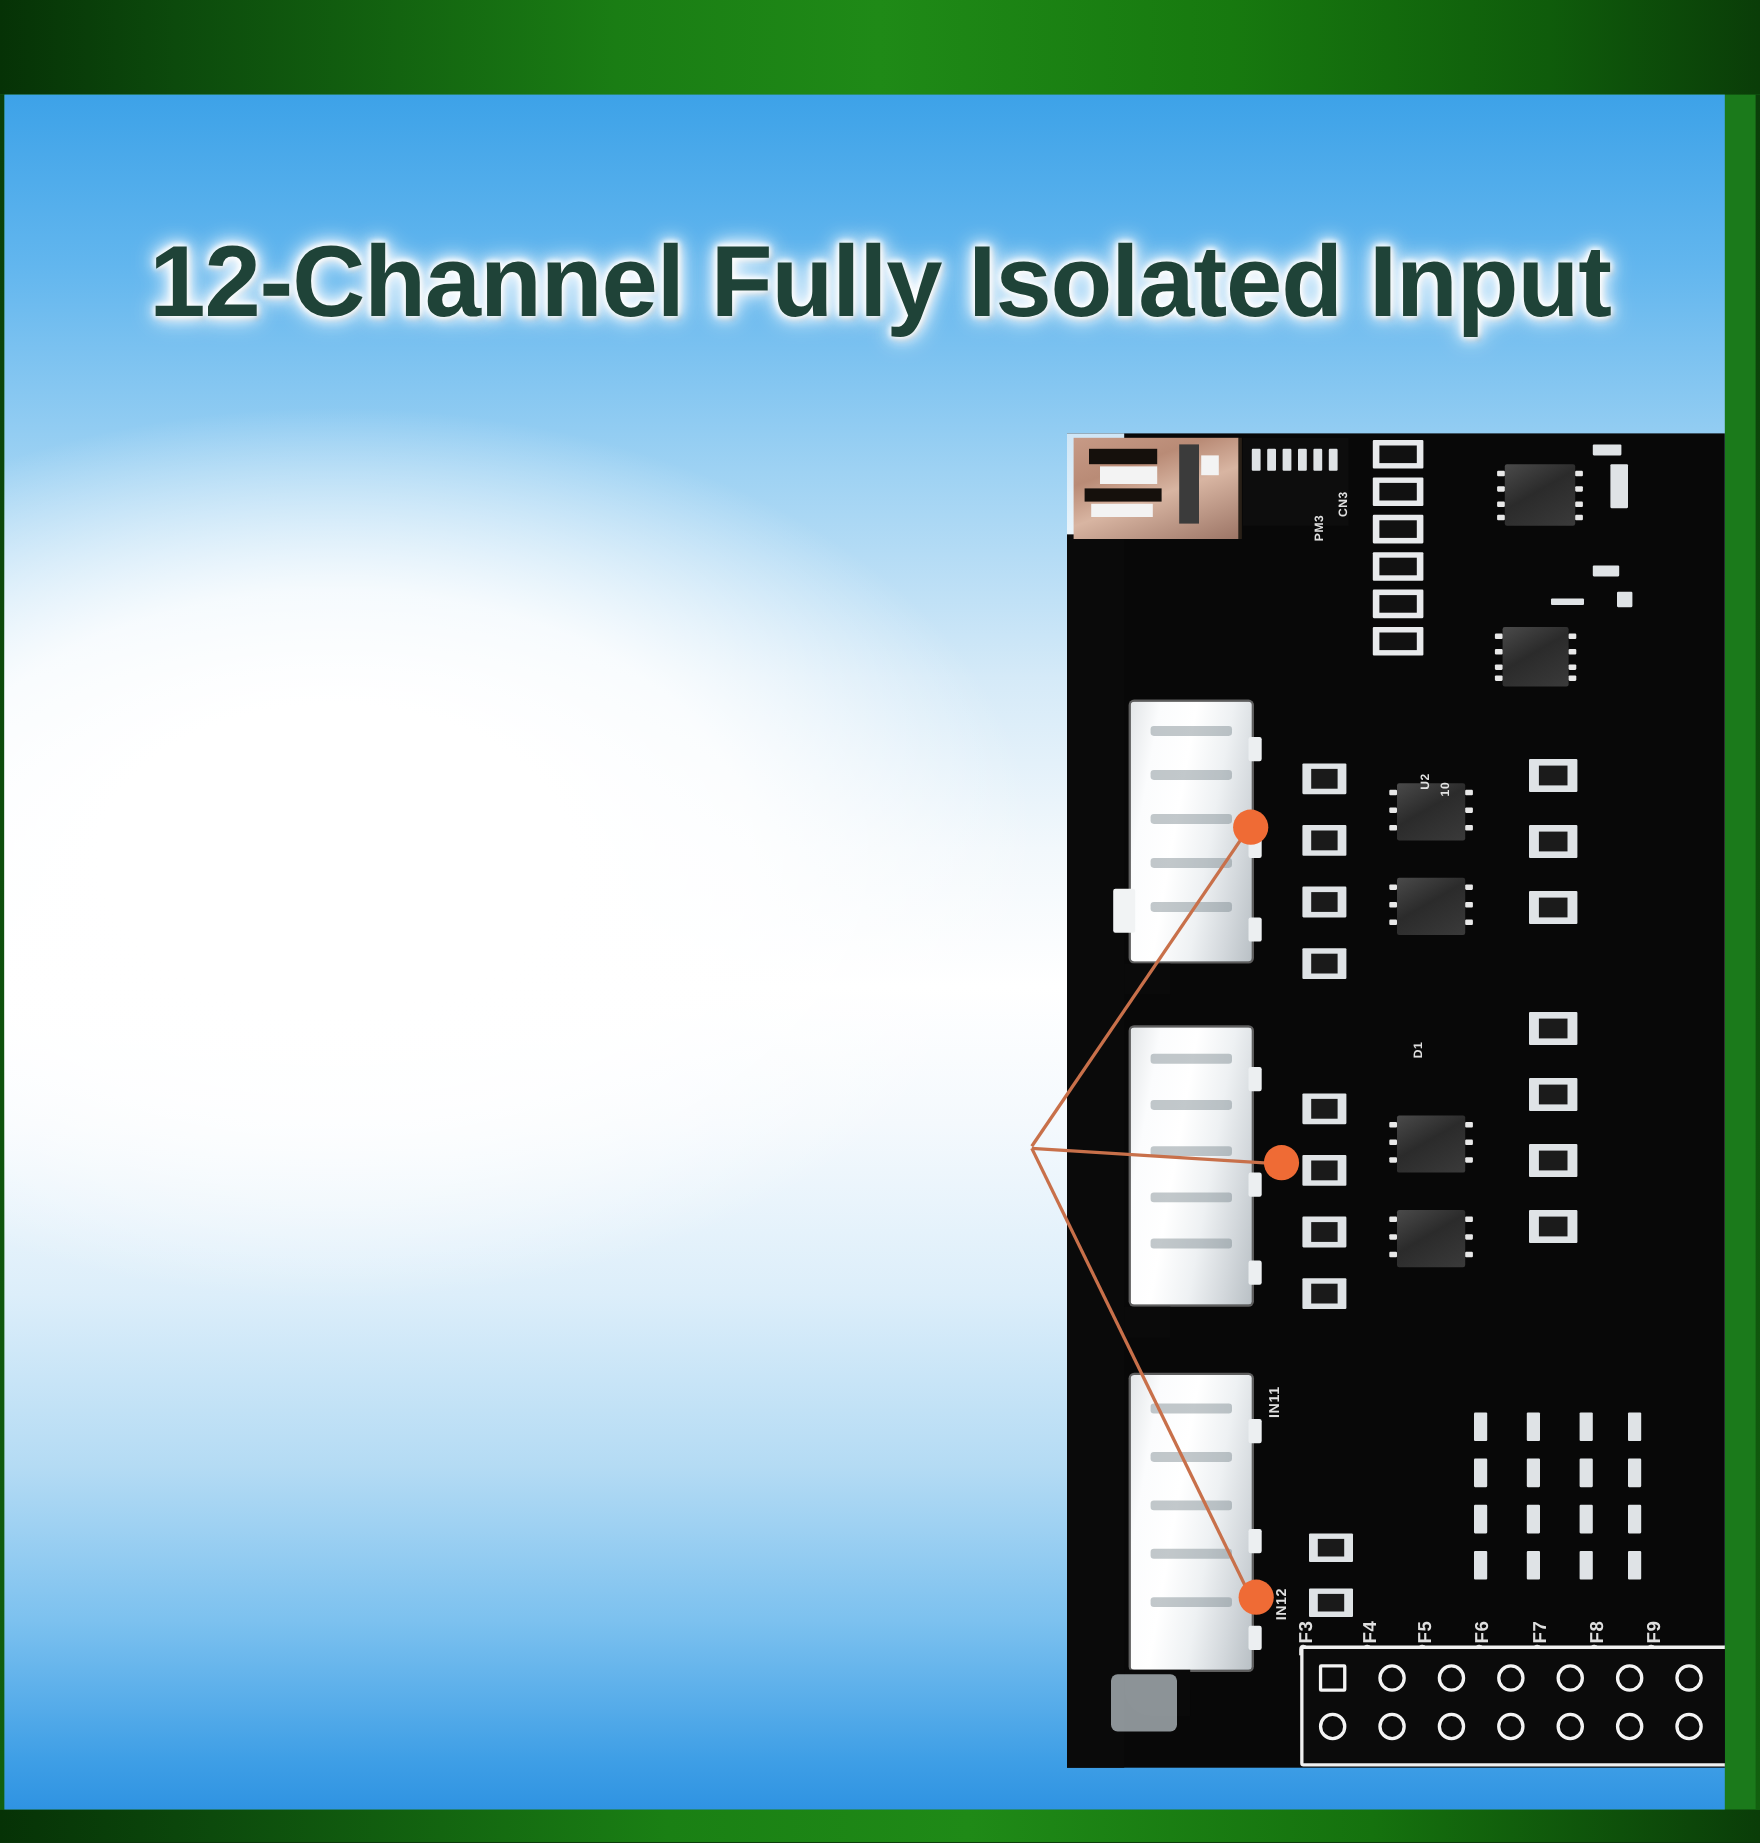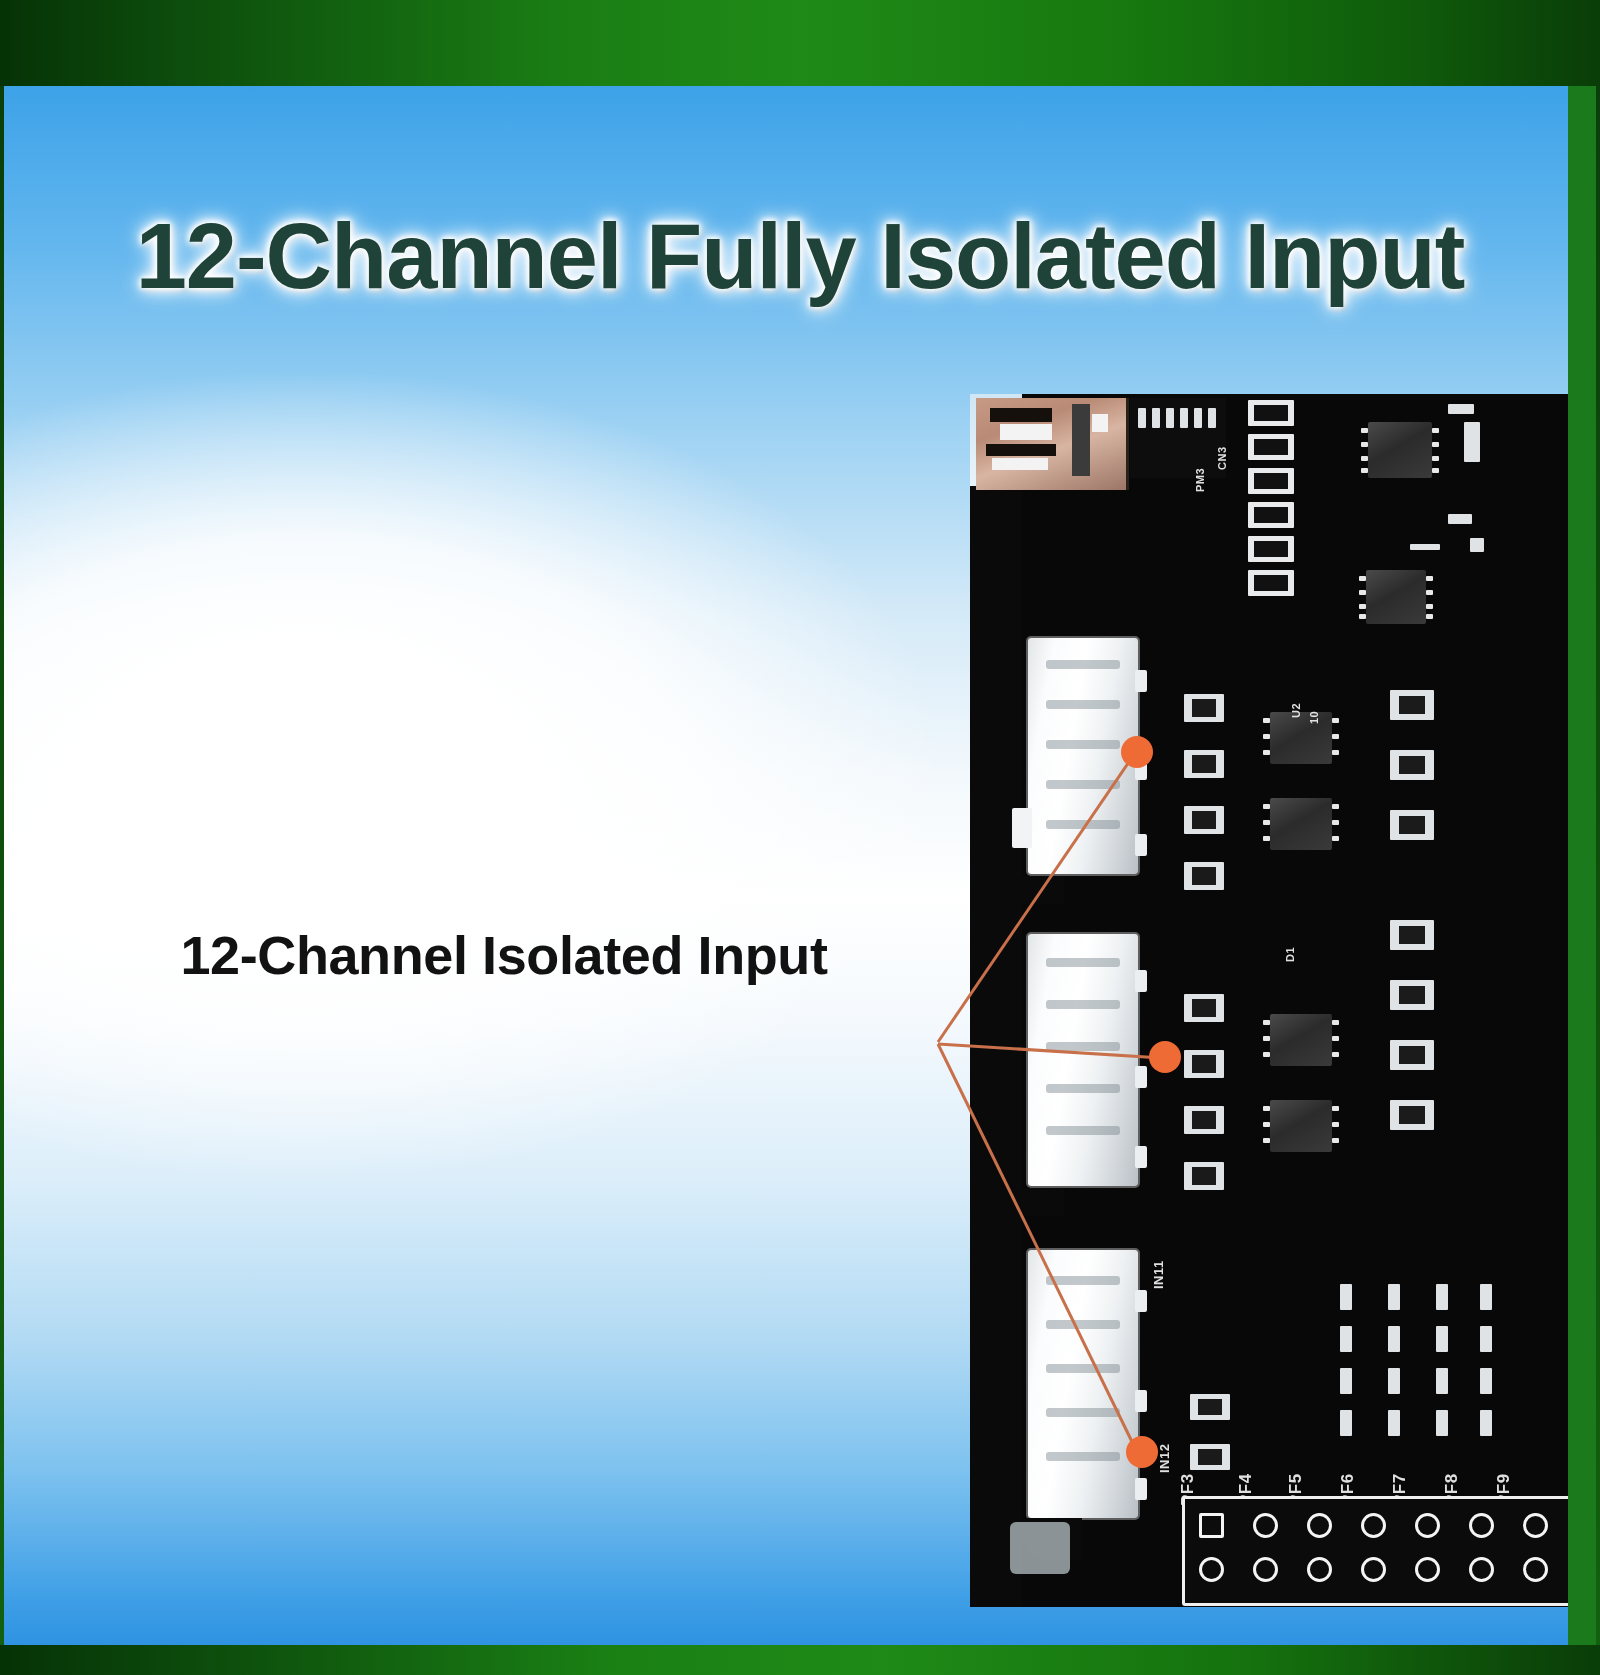--- a/index.html
+++ b/index.html
@@ -415,21 +415,20 @@
         <div class="hpin" style="left:68px;top:58px;"></div>
         <div class="hpin" style="left:122px;top:58px;"></div>
         <div class="hpin" style="left:176px;top:58px;"></div>
         <div class="hpin" style="left:230px;top:58px;"></div>
         <div class="hpin" style="left:284px;top:58px;"></div>
         <div class="hpin" style="left:338px;top:58px;"></div>
       </div>
     </div>
 
     <div id="bodytext">
-      <div class="line">12-Channel Isolated Input</div>
     </div>
 
     <svg id="callouts" width="1592" height="1559" viewBox="0 0 1592 1559">
       <g id="callout-lines" stroke="#c8704a" stroke-width="3" fill="none">
         <line x1="934" y1="956" x2="1129" y2="670"></line>
         <line x1="934" y1="958" x2="1158" y2="972"></line>
         <line x1="934" y1="958" x2="1134" y2="1368"></line>
       </g>
       <g id="callout-dots" fill="#ef6b35">
         <circle cx="1133" cy="666" r="16"></circle>

